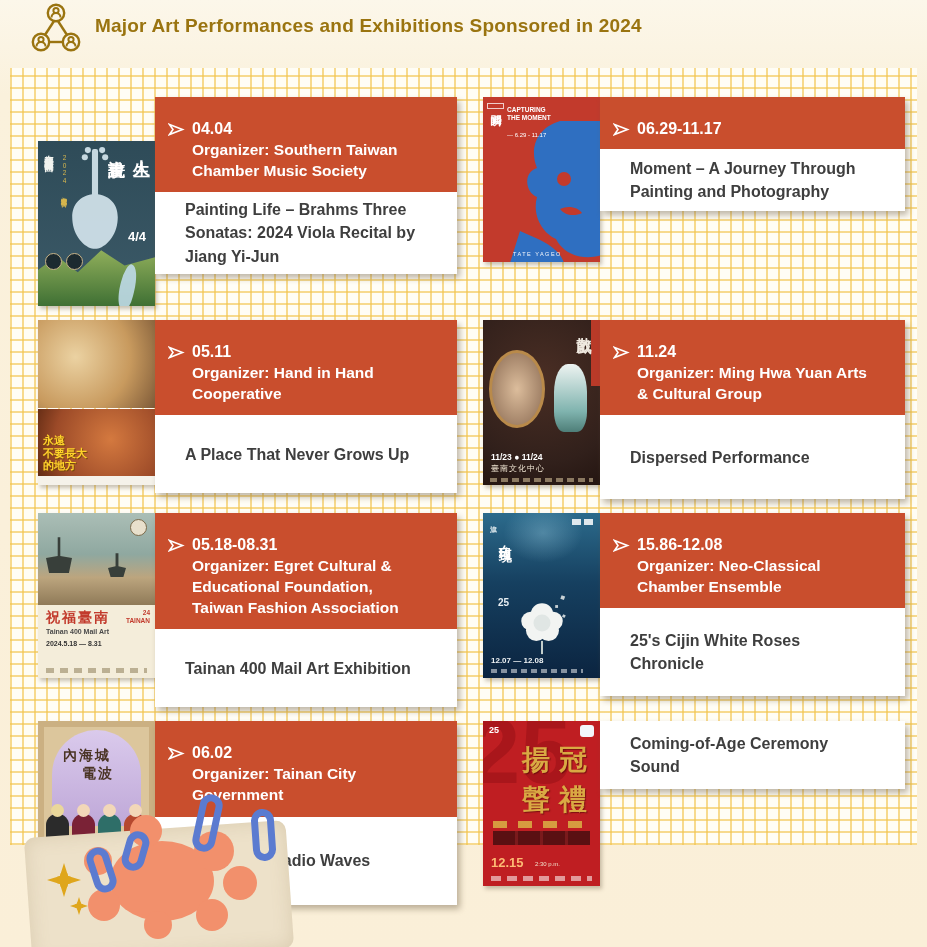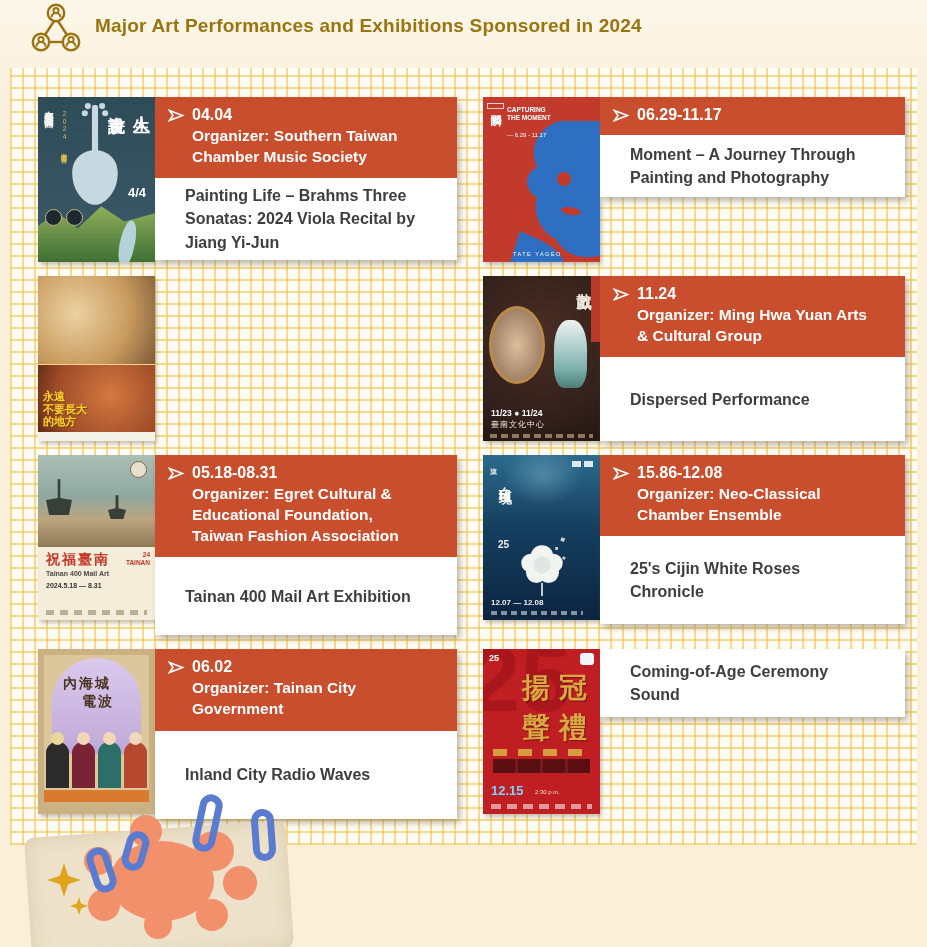--- a/index.html
+++ b/index.html
@@ -21,36 +21,36 @@
     padding:29px 12px 0 28px;
     background-color:#FFFDF5;
     background-image:
       repeating-linear-gradient(0deg,rgba(242,196,77,.62) 0 2px,transparent 2px 12px),
       repeating-linear-gradient(90deg,rgba(242,196,77,.62) 0 2px,transparent 2px 12px);
     display:grid;grid-template-columns:419px 422px;column-gap:26px;row-gap:14px;
     align-items:start;align-content:start;
   }
   .card{display:flex;align-items:flex-start;}
   .stack{flex:1;filter:drop-shadow(3px 4px 3px rgba(110,95,70,.45));}
-  .red{background:#C94E2D;color:#fff;padding:9px 8px 11px 13px;}
+  .red{background:#C94E2D;color:#fff;padding:23px 8px 11px 13px;}
   .dateline{display:flex;align-items:center;gap:7px;font-size:16px;font-weight:bold;}
   .arrow{width:17px;height:13px;flex:none;}
   .org{margin-left:24px;margin-top:1px;font-size:15.5px;font-weight:bold;line-height:1.36;white-space:pre-wrap;}
   .white{background:#fff;display:flex;align-items:center;padding:6px 8px 6px 30px;box-sizing:border-box;}
   .white p{margin:0;font-size:16px;font-weight:bold;color:#3E3E3E;line-height:1.45;white-space:pre-wrap;}
   .c1 .white{min-height:76px}.c2 .white{min-height:62px}.c3 .white{min-height:78px}
   .c4 .white{min-height:84px}.c5 .white{min-height:78px}.c6 .white{min-height:88px}
   .c7 .white{min-height:88px}.c8 .white{min-height:68px}
   
   .poster{width:117px;height:165px;position:relative;overflow:hidden;flex:none;
           box-shadow:2px 3px 4px rgba(120,105,80,.4);}
   .v{writing-mode:vertical-rl;text-orientation:upright;}
   .abs{position:absolute;}
   
-  .p1{background:linear-gradient(180deg,#2E4B58 0%,#3C5A68 100%);}
+  .p1{background:linear-gradient(180deg,#2E4B58 0%,#3C5A68 100%);margin-top:44px;}
   .p1 .land{position:absolute;bottom:0;left:0;right:0;height:58px;
     background:linear-gradient(180deg,#93B15C,#3F7034);
     clip-path:polygon(0 38%,16% 14%,34% 42%,54% 4%,74% 30%,100% 16%,100% 100%,0 100%);}
   .p1 .river{position:absolute;bottom:-4px;right:20px;width:15px;height:46px;background:#BFDAE8;
     border-radius:45% 60% 35% 55%;transform:rotate(14deg);opacity:.9;}
   .p1 .side{left:4px;top:7px;color:#F2F4F0;font-size:9px;letter-spacing:1px;font-weight:bold;}
   .p1 .deco{left:21px;top:13px;color:#D9B84E;font-size:6.5px;letter-spacing:.5px;}
   .p1 .main{right:5px;top:6px;display:flex;gap:3px;color:#fff;font-weight:bold;font-size:17px;line-height:1.05;}
   .p1 .main .d{width:1px;background:rgba(255,255,255,.8);}
   .p1 .d44{right:9px;top:88px;color:#fff;font-weight:bold;font-size:13px;}
@@ -133,21 +133,21 @@
   .p8 .wm{left:-14px;top:-16px;font-size:92px;font-weight:bold;color:#A6151A;opacity:.85;line-height:1;}
   .p8 .chars{right:8px;top:20px;display:grid;grid-template-columns:33px 33px;gap:2px 4px;}
   .p8 .chars span{color:#D9A943;font-size:28px;font-weight:bold;font-family:"Liberation Serif",serif;
     text-shadow:1px 1px 1px rgba(60,0,0,.5);}
   .p8 .l25{left:6px;top:4px;color:#fff;font-size:9px;font-weight:bold;}
   .p8 .emblem{right:6px;top:4px;width:14px;height:12px;background:#F2F6FA;border-radius:3px;}
   .p8 .names{left:10px;right:10px;top:100px;height:7px;
     background:repeating-linear-gradient(90deg,rgba(217,169,67,.9) 0 14px,transparent 14px 25px);}
   .p8 .strip{left:10px;right:10px;top:110px;height:14px;
     background:repeating-linear-gradient(90deg,#5A1012 0 22px,#7A1A1C 22px 25px);}
-  .p8 .dt{left:8px;bottom:16px;color:#7dd3fc;font-size:13px;font-weight:bold;}
+  .p8 .dt{left:8px;bottom:16px;color:#fdba74;font-size:13px;font-weight:bold;}
   .p8 .tm{left:52px;bottom:19px;color:#F2DFC9;font-size:6px;}
   .p8 .foot{left:8px;right:8px;bottom:5px;height:5px;
     background:repeating-linear-gradient(90deg,rgba(255,255,255,.55) 0 10px,transparent 10px 16px);}
   
   .deco-wrap{position:absolute;left:0;top:795px;width:340px;height:152px;pointer-events:none;}
   .bag{position:absolute;left:28px;top:34px;width:262px;height:128px;background:#EDE1C9;
     border-radius:10px;transform:rotate(-4deg);box-shadow:inset 0 0 18px rgba(160,140,100,.25);}
   .splat{position:absolute;left:62px;top:18px;width:215px;height:130px;}
   .brush{position:absolute;border:7px solid #5B7BD0;border-radius:12px;background:transparent;}
   .b1{left:196px;top:-1px;width:9px;height:44px;transform:rotate(12deg);}
@@ -266,20 +266,35 @@
   </article>
 
   <article class="card c3">
     <div class="poster p3">
       <div class="ph1"></div>
       <div class="ph2"></div>
       <div class="strip"></div>
       <div class="abs cjk">永遠
 不要長大
 的地方</div>
+    </div>
+    <div class="stack">
+      <div class="red">
+        <div class="dateline">
+          <svg class="arrow" viewBox="0 0 17 13">
+              <path d="M1.5 1.5 L14.5 6.5 L1.5 11.5 L5 6.5 Z" fill="none" stroke="#fff" stroke-width="1.6"></path>
+            </svg>
+          <span>05.11</span>
+        </div>
+        <div class="org">Organizer: Hand in Hand
+Cooperative</div>
+      </div>
+      <div class="white">
+          <p>A Place That Never Grows Up</p>
+        </div>
     </div>
   </article>
 
   <article class="card c4">
     <div class="poster p4">
       <div class="abs mirror"></div>
       <div class="abs fig"></div>
       <div class="abs rs"></div>
       <div class="abs v title">散戲</div>
       <div class="abs dt">11/23 ● 11/24</div>

